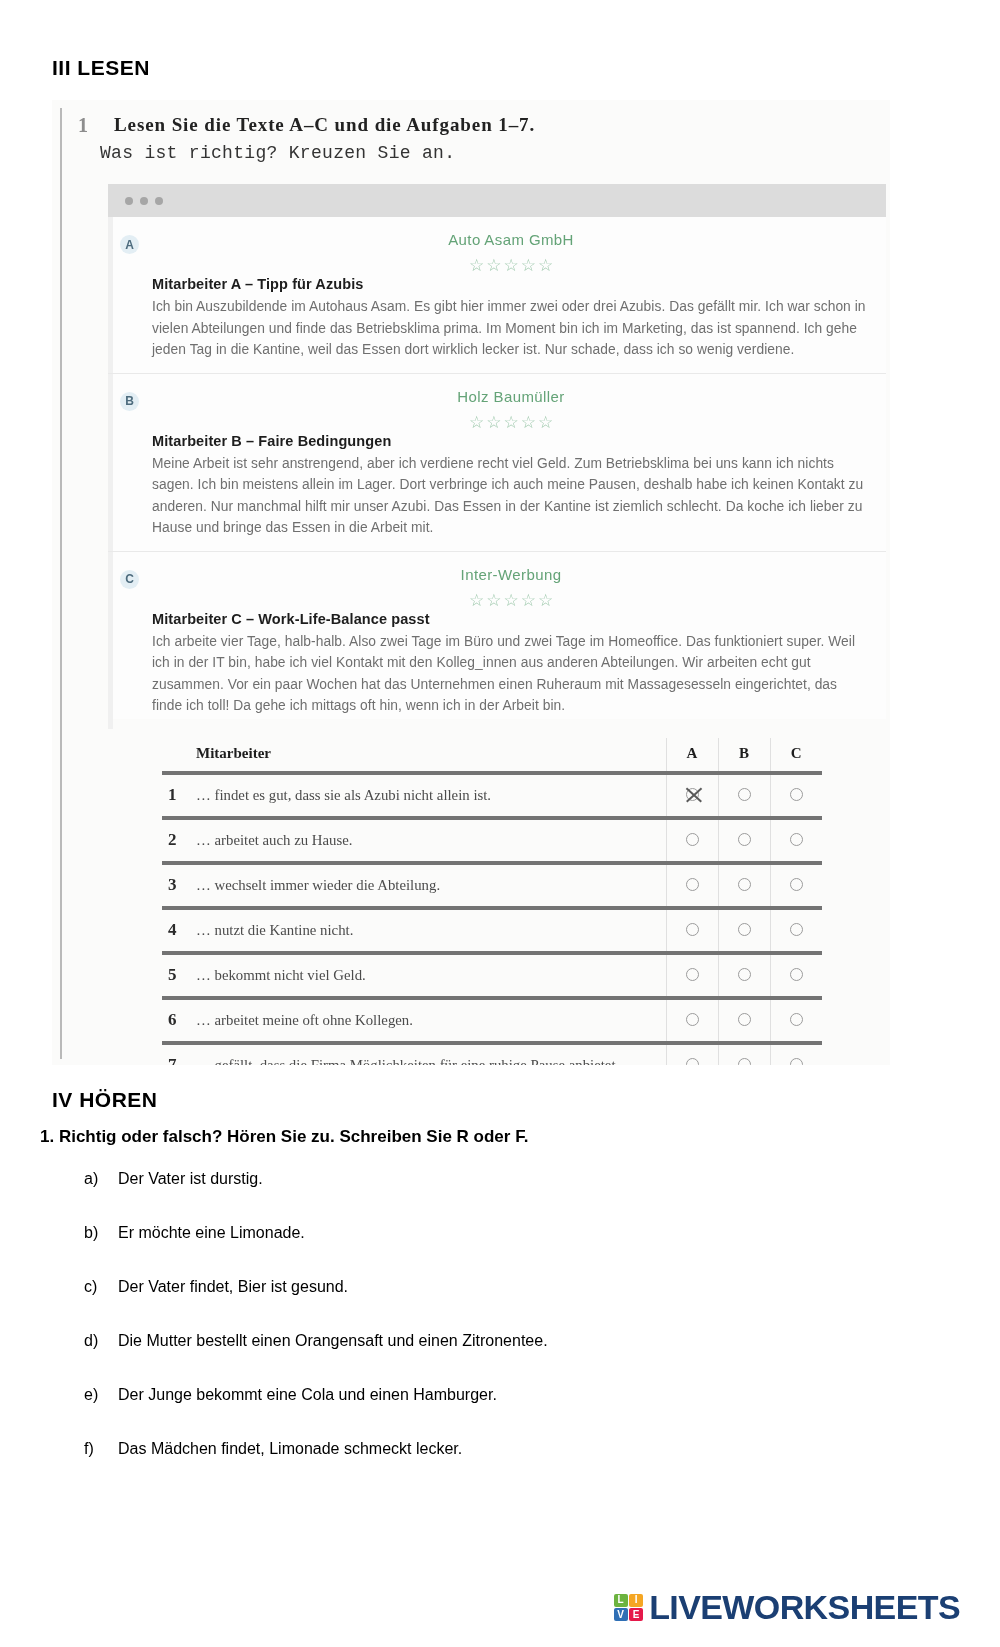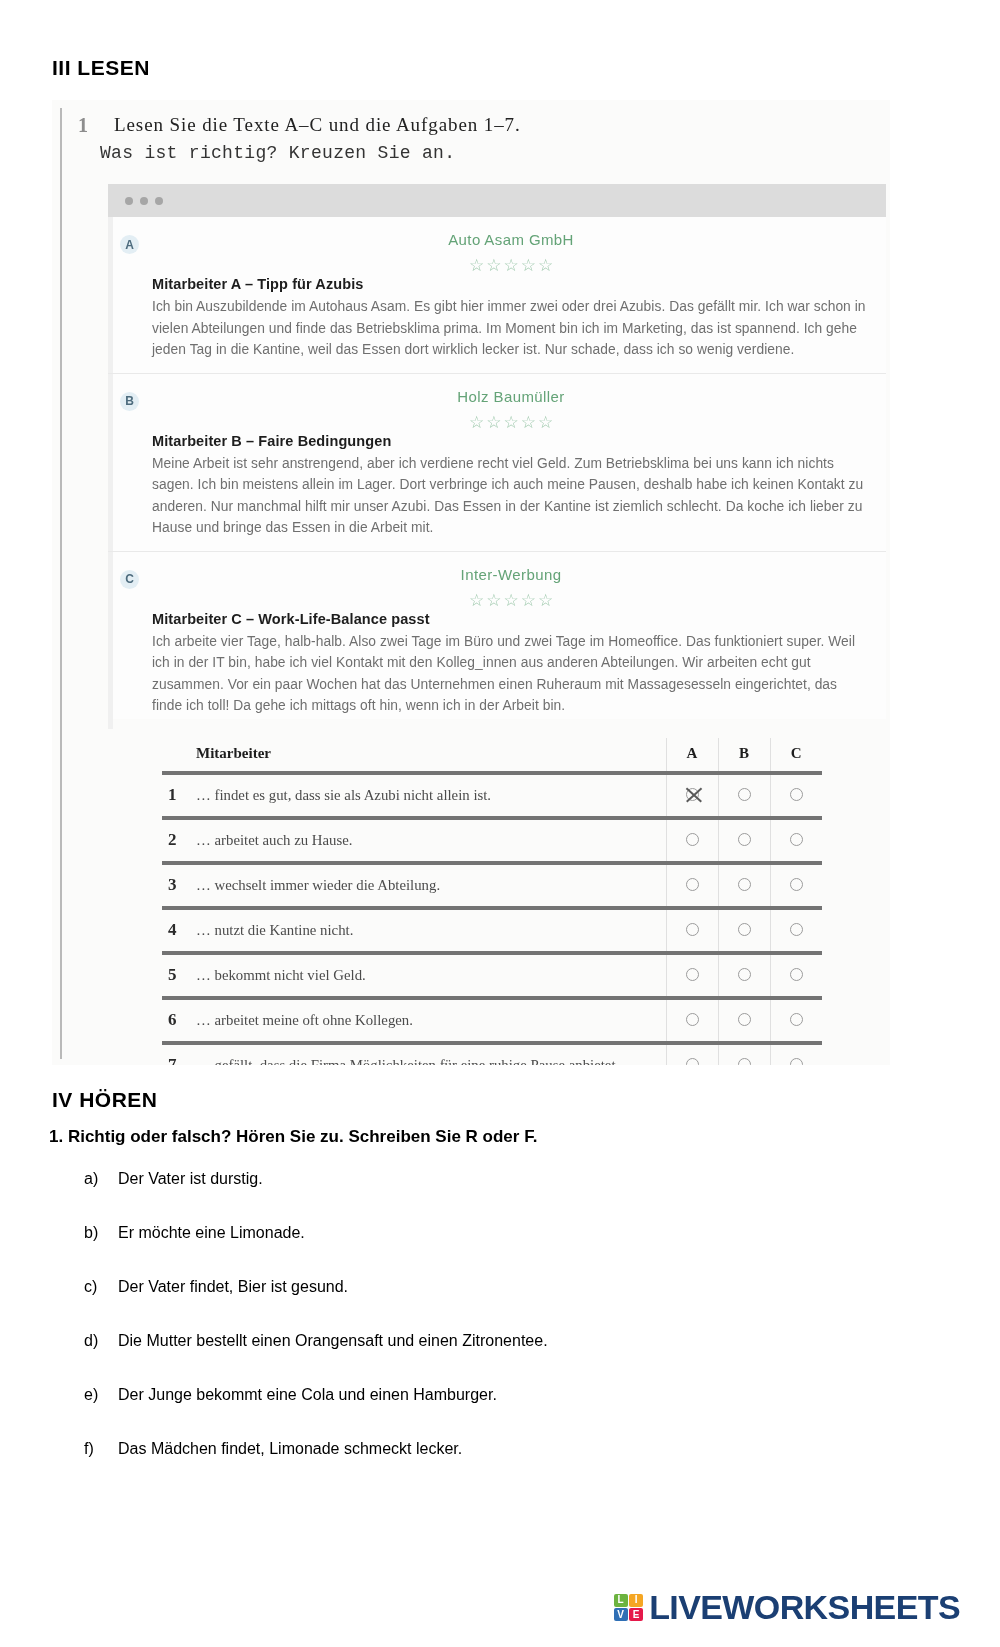--- a/index.html
+++ b/index.html
@@ -34,21 +34,21 @@
   }
 
   .ex-num {
     position:absolute; left:26px; top:14px;
     font-family:"Liberation Serif", serif;
     font-size:20px; font-weight:bold; color:#8d8d8d;
   }
   .ex-line1 {
     position:absolute; left:62px; top:14px;
     font-family:"Liberation Serif", serif;
-    font-size:19px; font-weight:normal; color:#222;
+    font-size:19px; font-weight:bold; color:#222;
     letter-spacing:0.9px;
   }
   .ex-line2 {
     position:absolute; left:48px; top:43px;
     font-family:Liberation Mono, monospace;
     font-size:18px; color:#333;
     letter-spacing:0.3px;
   }
 
   
@@ -146,21 +146,21 @@
     content:""; position:absolute;
     left:-3px; top:5.5px; width:20px; height:1.6px;
     background:#5a5a5a;
   }
   .bubble.checked::before { transform:rotate(42deg); }
   .bubble.checked::after  { transform:rotate(-42deg); }
 
   
   #hoeren-heading { position:absolute; left:52px; top:1088px; }
   #hoeren-task {
-    position:absolute; left:49px; top:1127px;
+    position:absolute; left:40px; top:1127px;
     font-size:17px; font-weight:bold; color:#000;
   }
   #hoeren-list {
     position:absolute; left:84px; top:1170px;
     width:800px;
   }
   .hl-item {
     display:flex; align-items:baseline;
     font-size:16px; color:#000;
     height:54px;

